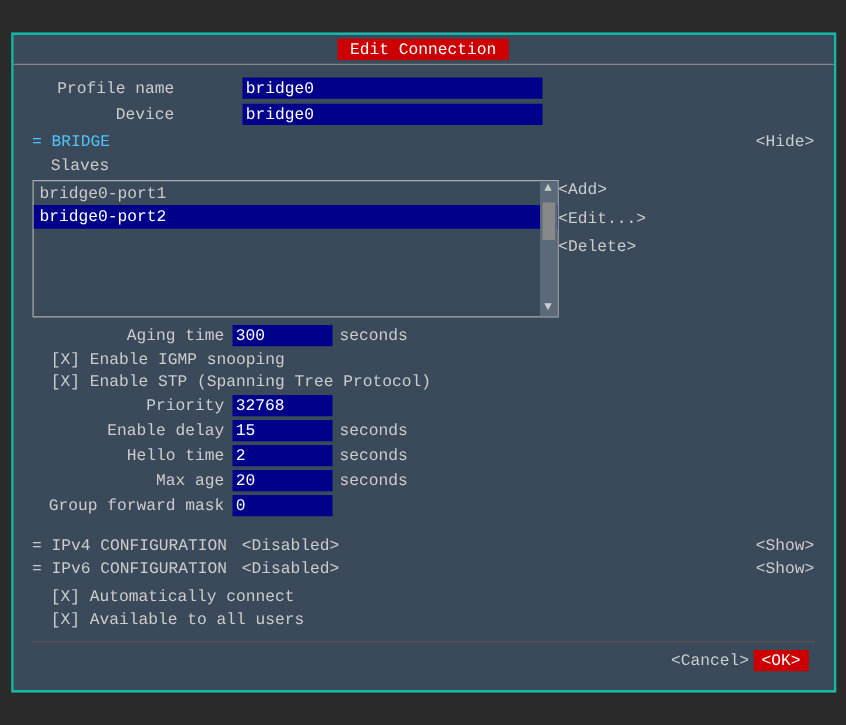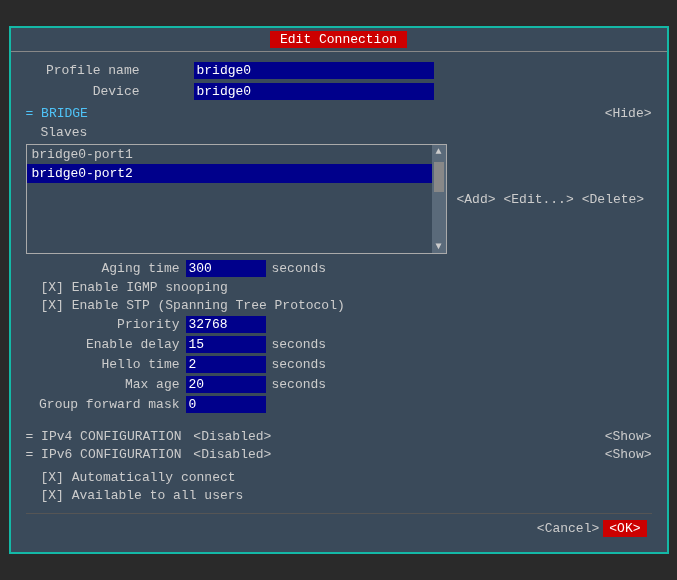--- a/index.html
+++ b/index.html
@@ -116,22 +116,21 @@
       padding: 1px 0;
     }
     .scroll-thumb {
       background: #888;
       width: 10px;
       height: 30px;
       margin-top: 4px;
     }
     .slaves-buttons {
       display: flex;
-      flex-direction: row;
-      margin-left: 10px;
+      flex-direction: column;
       gap: 8px;
     }
     .btn {
       color: #ccc;
       background: transparent;
       border: none;
       cursor: pointer;
       font-family: 'Courier New', Courier, monospace;
       font-size: 13px;
       text-align: left;

